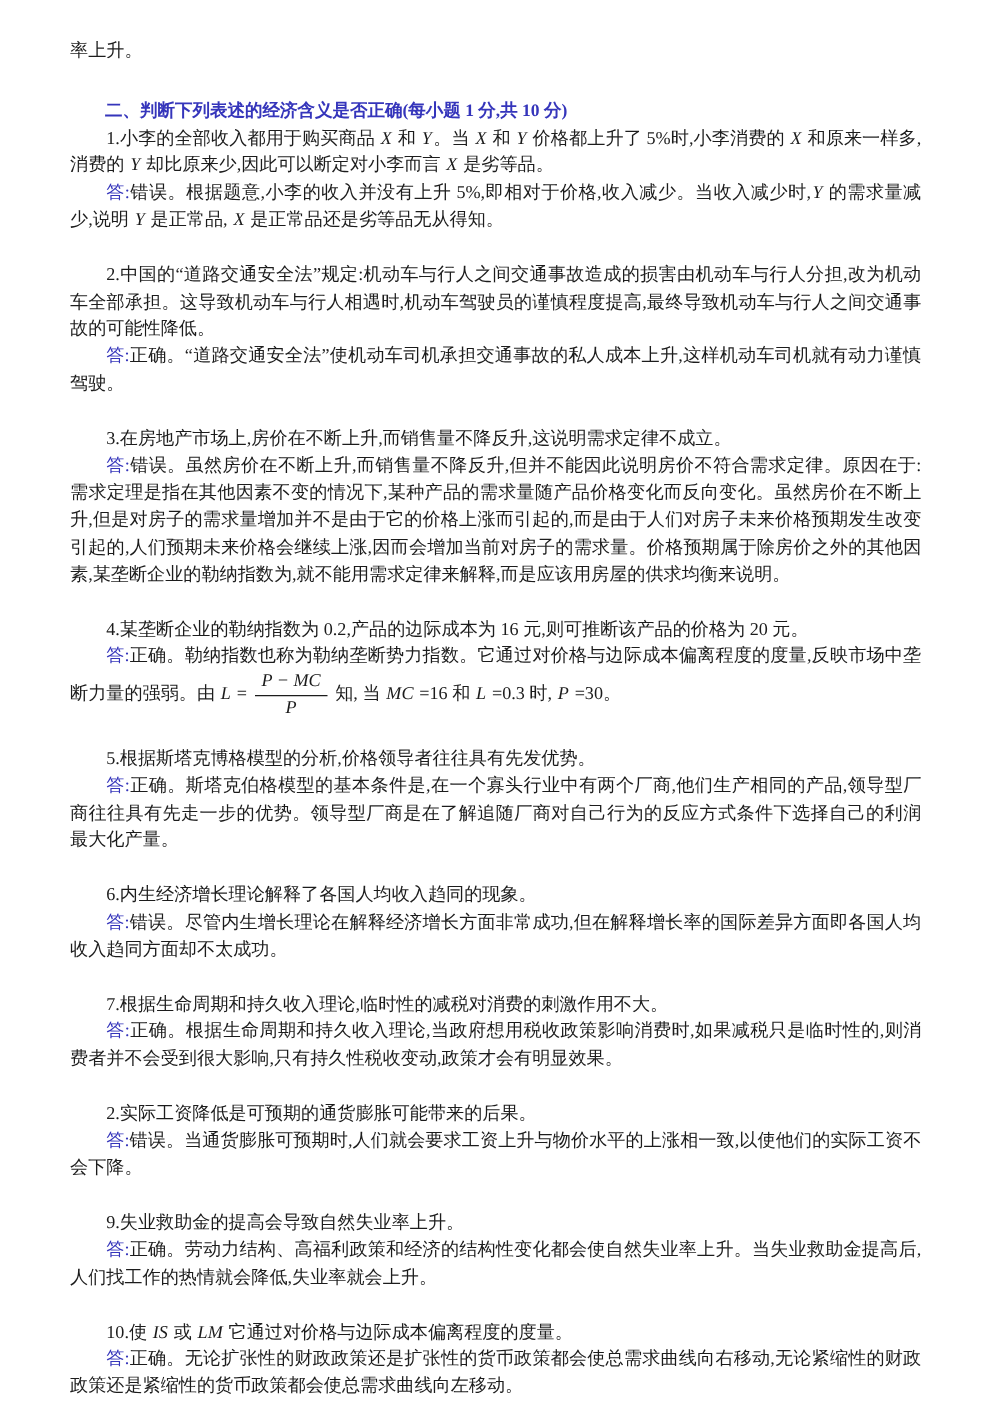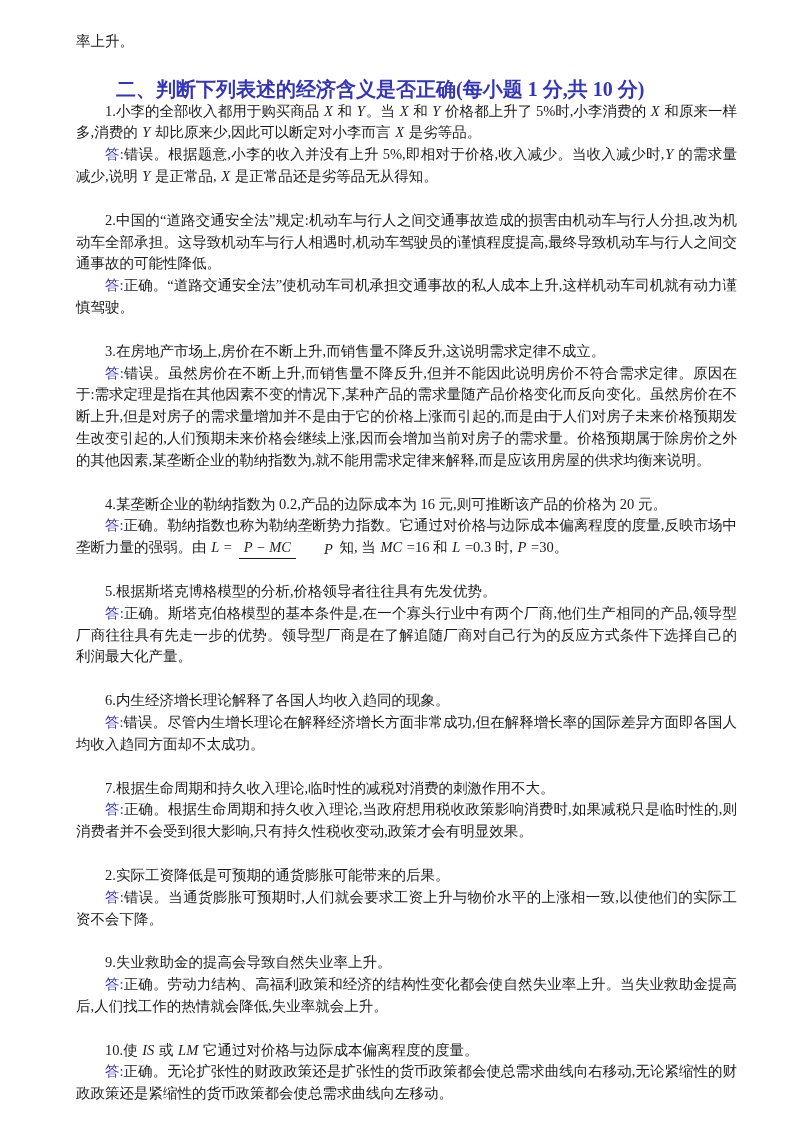--- a/index.html
+++ b/index.html
@@ -6,38 +6,38 @@
     margin: 0;
     padding: 0;
     background: #ffffff;
   }
   .page {
     position: relative;
     width: 793px;
     height: 1122px;
     background: #ffffff;
     box-sizing: border-box;
-    padding: 31px 56px 0 76px;
+    padding: 31px 56px 0 56px;
     overflow: hidden;
     font-family: "Liberation Serif", serif;
     font-size: 14.5px;
     line-height: 21.8px;
     color: #1c1c1c;
   }
   .para {
     margin: 0;
     text-align: justify;
     text-indent: 2em;
   }
   .leading {
     text-indent: 0;
   }
   .heading {
     margin: 26px 0 0 0;
-    font-size: 20px;
+    font-size: 14px;
     font-weight: bold;
     color: var(--accent, #3535bb);
     text-indent: 2em;
     line-height: 21.8px;
     text-align: left;
   }
   .qa-block {
     margin: 0 0 22px 0;
   }
   .qa-block:last-child {
@@ -46,29 +46,28 @@
   .label {
     color: var(--accent, #3535bb);
   }
   .var {
     font-family: "Liberation Serif", serif;
     font-style: italic;
     padding: 0 1px;
   }
   .frac {
     display: inline-flex;
-    flex-direction: row;
+    flex-direction: column;
     align-items: center;
     vertical-align: middle;
     font-family: "Liberation Serif", serif;
     font-style: italic;
     line-height: 1.2;
     margin: 0 3px;
     text-indent: 0;
-    gap: 28px;
   }
   .frac .num {
     padding: 0 5px 1px 5px;
     border-bottom: 1px solid #1c1c1c;
   }
   .frac .den {
     padding-top: 1px;
   }
 </style>
 </head>

